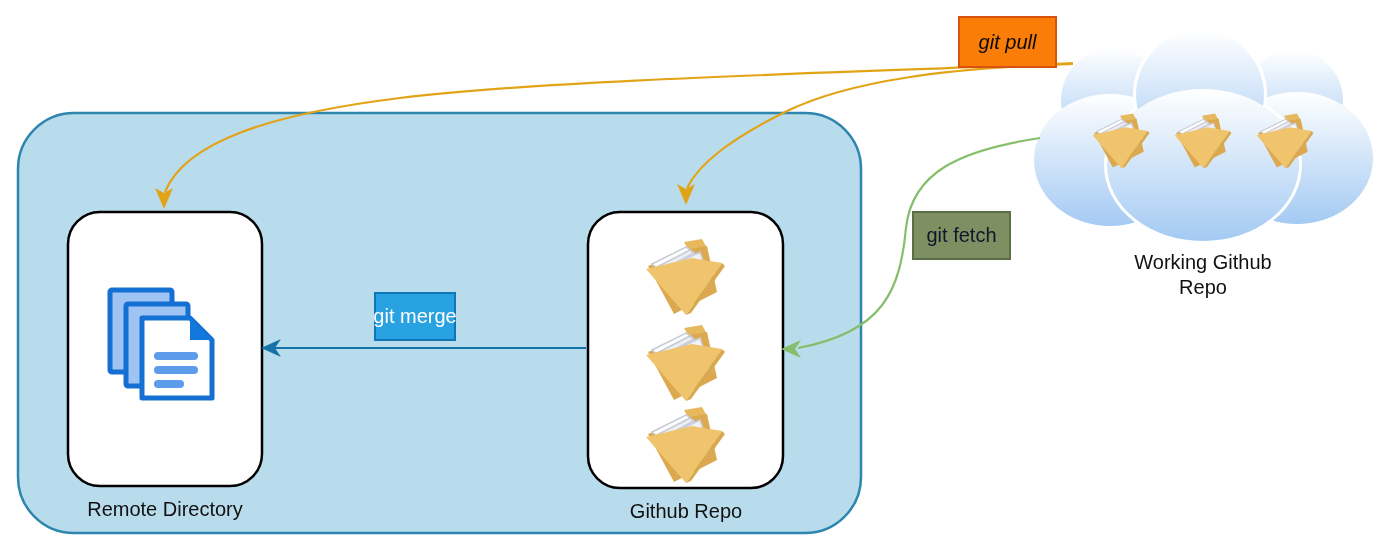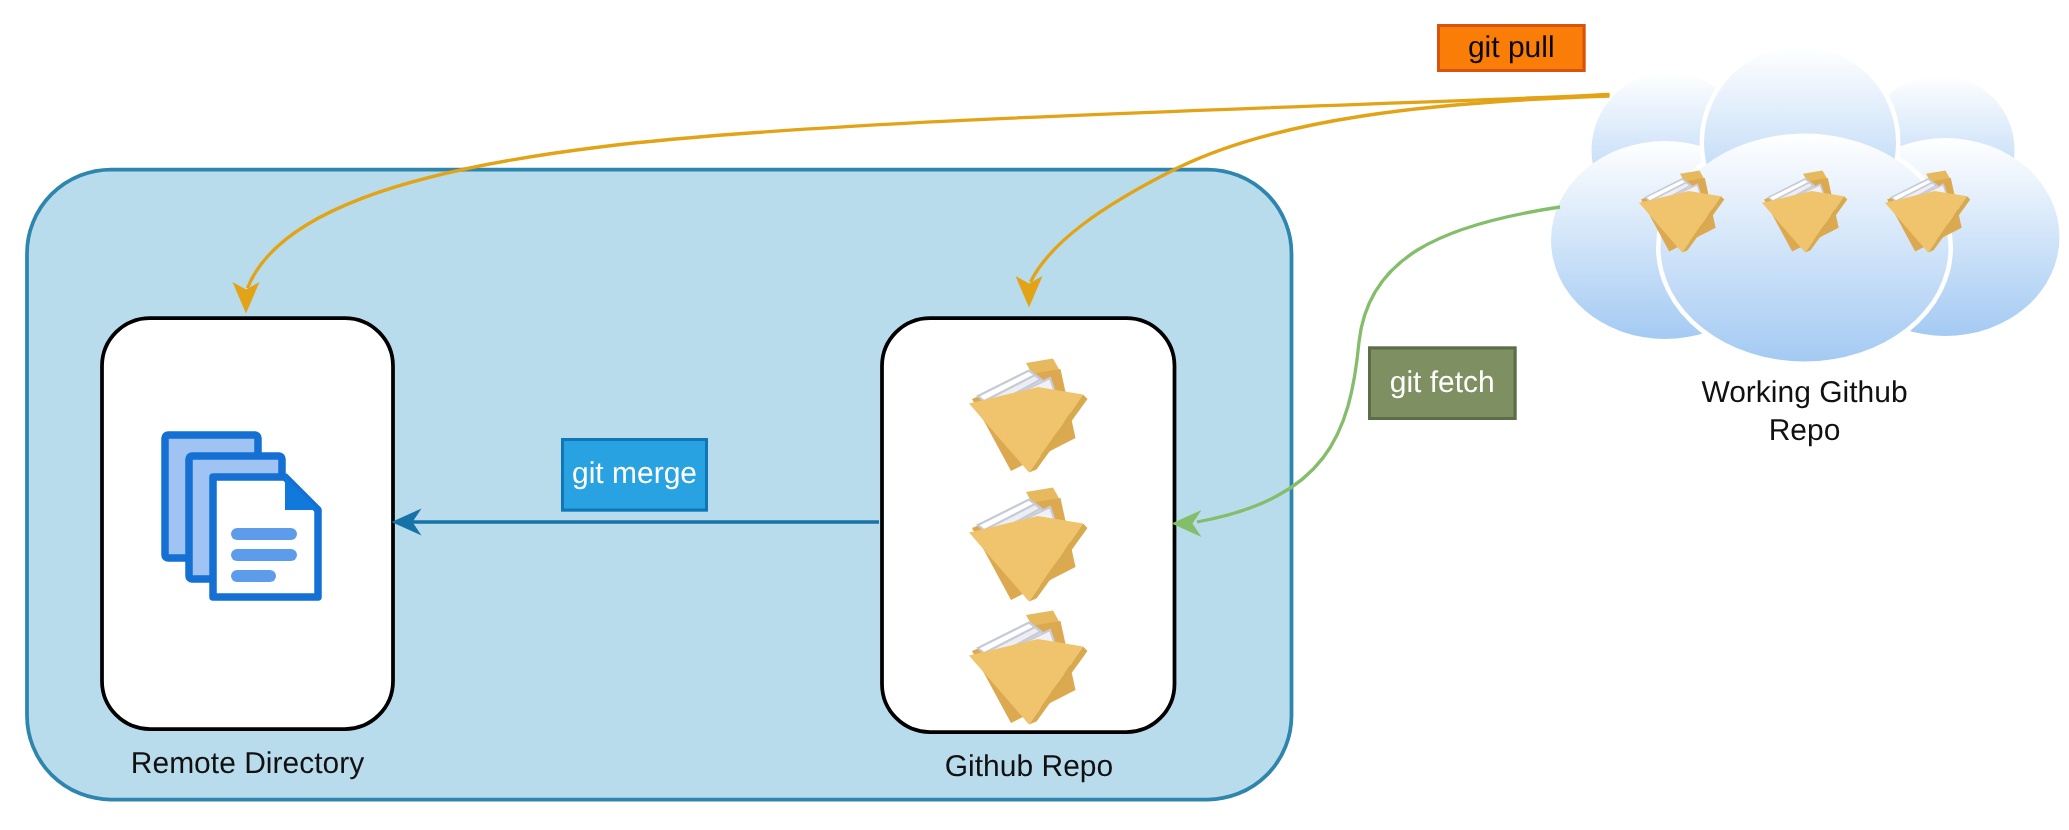--- a/index.html
+++ b/index.html
@@ -5,23 +5,23 @@
   html,body{margin:0;padding:0;background:#ffffff;}
   .stage{
     position:relative;width:1379px;height:553px;overflow:hidden;background:#ffffff;
     font-family:"Liberation Sans","DejaVu Sans",sans-serif;
   }
   svg.layer{position:absolute;left:0;top:0;width:1379px;height:553px;}
   .badge{
     position:absolute;display:flex;align-items:center;justify-content:center;
     font-size:20px;box-sizing:border-box;white-space:nowrap;
   }
-  .badge-pull{left:958px;top:16px;width:99px;height:32px;background:#F97D06;border:2px solid #D9530E;color:#0a0a0a;}
-  .badge-fetch{left:912px;top:211px;width:99px;height:49px;background:#7E8F62;border:2px solid #5C6E47;color:#ffffff;margin-top:20px;}
-  .badge-merge{left:374px;top:292px;width:98px;height:49px;background:#29A2E1;border:2px solid #0F76B8;color:#ffffff;}
+  .badge-pull{left:958px;top:16px;width:99px;height:52px;background:#F97D06;border:2px solid #D9530E;color:#0a0a0a;font-style:italic;}
+  .badge-fetch{left:912px;top:211px;width:99px;height:49px;background:#7E8F62;border:2px solid #5C6E47;color:#0f172a;}
+  .badge-merge{left:374px;top:292px;width:82px;height:49px;background:#29A2E1;border:2px solid #0F76B8;color:#ffffff;}
   .node-label{position:absolute;font-size:20px;color:#111;text-align:center;line-height:1.25;}
   .label-wd{left:60px;top:497px;width:210px;}
   .label-lr{left:610px;top:499px;width:152px;}
   .label-remote{left:1113px;top:250px;width:180px;}
 </style>
 </head>
 <body>
 
 <div class="stage">
 

